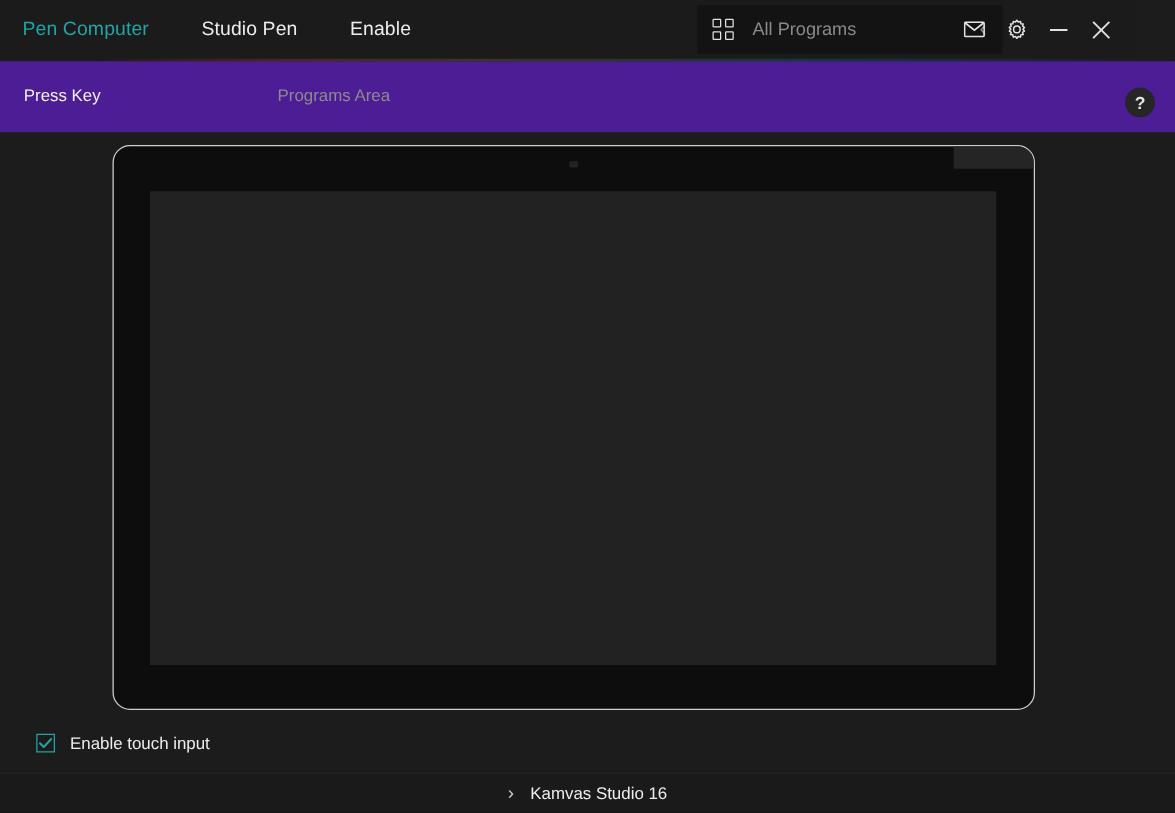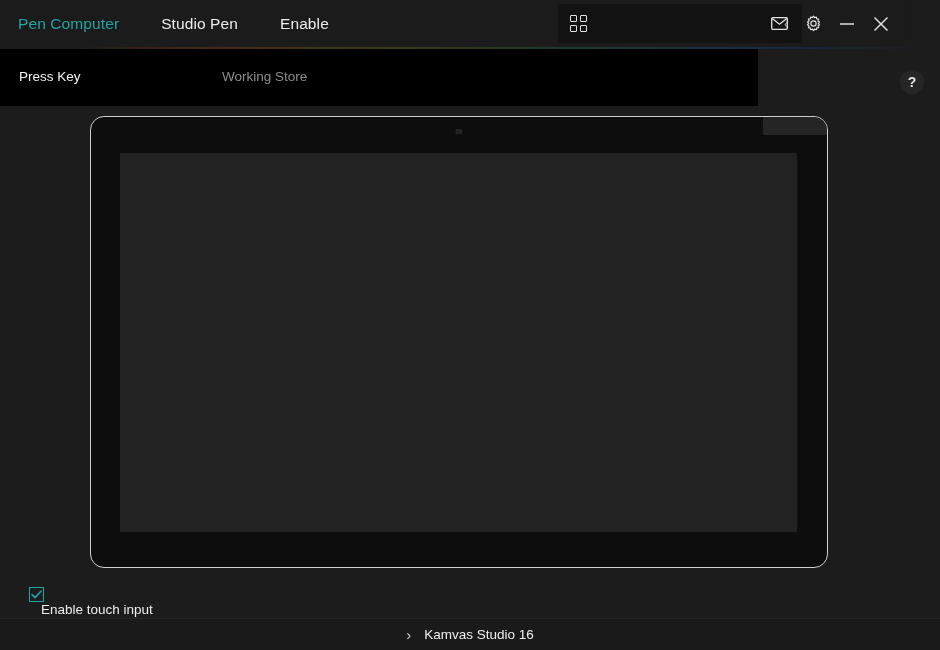--- a/index.html
+++ b/index.html
@@ -123,23 +123,23 @@
       #16303f 78%,
       #1a2437 88%,
       #1b1b1b 100%);
     opacity: 0.95;
   }
 
   
   .subbar {
     position: absolute;
     top: 49px; left: 0;
-    width: 758px;
+    width: 940px;
     height: 57px;
-    background: #000000;
+    background: #4c1d95;
   }
   .subtab {
     position: absolute;
     top: 20px;
     font-size: 13.5px;
     cursor: pointer;
     white-space: nowrap;
   }
   .subtab.press { left: 19px; color: #f2f2f2; }
   .subtab.working { left: 222px; color: #8c8c8c; }
@@ -210,22 +210,22 @@
     height: 379px;
     background: #222222;
   }
 
   
   .touch-row {
     position: absolute;
     left: 29px;
     top: 481px;
     display: flex;
-    cursor: pointer;
-    flex-direction: column;
+    align-items: center;
+    cursor: pointer;
   }
   .chk {
     width: 15px; height: 15px;
     border: 1.4px solid #1fa5a5;
     background: #1c1c1c;
     display: flex;
     align-items: center;
     justify-content: center;
     flex: 0 0 auto;
   }
@@ -273,20 +273,21 @@
     <div class="nav-tab">Enable</div>
   </div>
 
   <div class="programs-box">
     <span class="grid-icon">
       <i></i>
         <i></i>
         <i></i>
         <i></i>
     </span>
+    <span class="programs-label">All Programs</span>
     <span class="chev-left">‹</span>
   </div>
 
   <div class="win-btns">
     <div class="win-btn">
       <span>
         <svg width="17" height="13" viewBox="0 0 17 13">
           <rect x="0.7" y="0.7" width="15.6" height="11.6" rx="1" fill="none" stroke="#e2e2e2" stroke-width="1.3"></rect>
           <path d="M1.2 1.4 L8.5 7.2 L15.8 1.4" fill="none" stroke="#e2e2e2" stroke-width="1.3"></path>
         </svg>
@@ -321,21 +322,21 @@
         </svg>
       </span>
     </div>
   </div>
 </div>
 
 <div class="header-rule"></div>
 
 <div class="subbar">
   <div class="subtab press">Press Key</div>
-  <div class="subtab working">Working Store</div>
+  <div class="subtab working">Programs Area</div>
 </div>
 
 <div class="help-btn">
   <span>?</span>
 </div>
 
 <div class="main">
 
   <div class="tablet">
     <div class="tablet-glare"></div>

